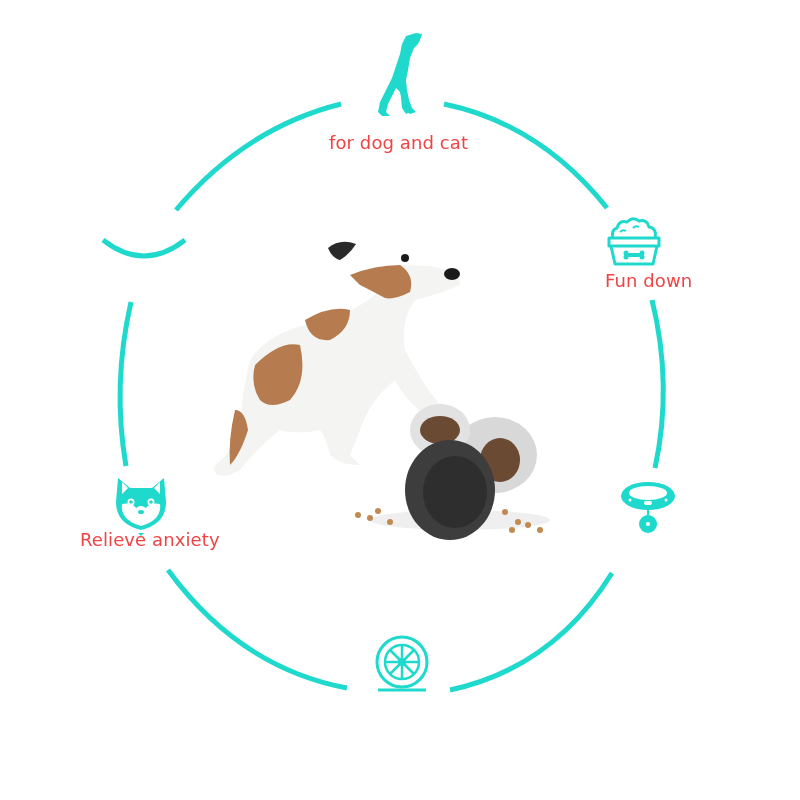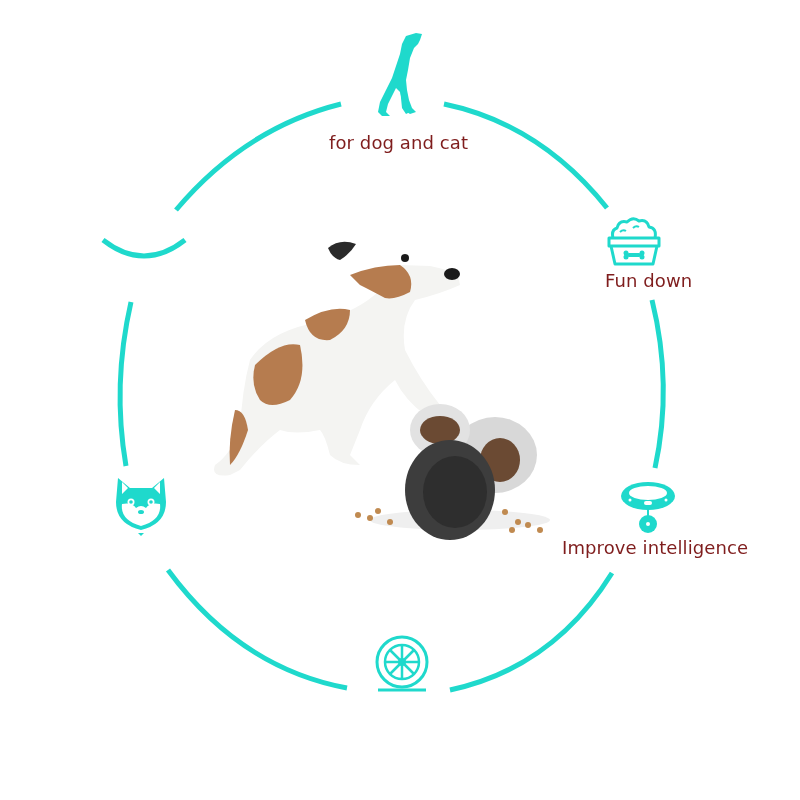--- a/index.html
+++ b/index.html
@@ -1,19 +1,19 @@
 <!DOCTYPE html>
 <html><head>
 <meta charset="utf-8">
 <style>
   html,body{margin:0;padding:0;background:#ffffff;}
   body{width:800px;height:800px;position:relative;overflow:hidden;font-family:"DejaVu Sans","Liberation Sans",sans-serif;}
   .stage{position:absolute;left:0;top:0;width:800px;height:800px;}
   svg.ring{position:absolute;left:0;top:0;}
-  .label{position:absolute;font-size:18px;color:#7f1d1d;white-space:nowrap;letter-spacing:0.1px;}
+  .label{position:absolute;font-size:18px;color:#ef4444;white-space:nowrap;letter-spacing:0.1px;}
   .icon{position:absolute;}
 </style>
 </head>
 <body>
 
 <div class="stage">
 
   <svg class="ring" width="800" height="800" viewBox="0 0 800 800">
     <g fill="none" stroke="#1fd9cc" stroke-width="5" stroke-linecap="butt">
       <path d="M176 210 Q 245 128 341 104"></path>
@@ -52,21 +52,20 @@
   <svg class="icon" style="left:618px;top:478px" width="60" height="58" viewBox="0 0 60 58">
     <ellipse cx="30" cy="18" rx="27" ry="14" fill="#1fd9cc"></ellipse>
     <ellipse cx="30" cy="15" rx="19" ry="7" fill="#ffffff"></ellipse>
     <rect x="26" y="23" width="8" height="4" rx="2" fill="#ffffff"></rect>
     <circle cx="12" cy="22" r="1.5" fill="#ffffff"></circle>
       <circle cx="48" cy="22" r="1.5" fill="#ffffff"></circle>
     <line x1="30" y1="30" x2="30" y2="38" stroke="#1fd9cc" stroke-width="2"></line>
     <circle cx="30" cy="46" r="9" fill="#1fd9cc"></circle>
     <circle cx="30" cy="46" r="2" fill="#ffffff"></circle>
   </svg>
-  <div class="label" style="left:562px;top:537px">Improve intelligence</div>
 
   <svg class="icon" style="left:370px;top:634px" width="64" height="64" viewBox="0 0 64 64">
     <g fill="none" stroke="#1fd9cc">
       <circle cx="32" cy="28" r="25" stroke-width="3"></circle>
       <circle cx="32" cy="28" r="17" stroke-width="2.5"></circle>
       <circle cx="32" cy="28" r="3" stroke-width="2"></circle>
       <g stroke-width="2.5">
         <line x1="32" y1="11" x2="32" y2="45"></line>
         <line x1="15" y1="28" x2="49" y2="28"></line>
         <line x1="20" y1="16" x2="44" y2="40"></line>
@@ -80,20 +79,21 @@
     <path fill="#1fd9cc" d="M6 4 L18 14 L40 14 L52 4 L54 28 Q 54 50 29 56 Q 4 50 4 28 Z"></path>
     <path fill="#ffffff" d="M10 8 L16 14 L10 20 Z M48 8 L42 14 L48 20 Z"></path>
     <path fill="#ffffff" d="M10 30 Q 20 28 24 34 Q 29 30 34 34 Q 38 28 48 30 Q 50 46 29 52 Q 8 46 10 30 Z"></path>
     <circle cx="19" cy="28" r="3.5" fill="#ffffff"></circle>
       <circle cx="39" cy="28" r="3.5" fill="#ffffff"></circle>
     <circle cx="19" cy="28" r="1.8" fill="#1fd9cc"></circle>
       <circle cx="39" cy="28" r="1.8" fill="#1fd9cc"></circle>
     <ellipse cx="29" cy="38" rx="3" ry="2" fill="#1fd9cc"></ellipse>
     <path d="M26 59 L29 62 L32 59 Z" fill="#1fd9cc"></path>
   </svg>
+  <div class="label" style="left:80px;top:529px">Relieve anxiety</div>
 
 
   <svg class="icon" style="left:200px;top:230px" width="370" height="310" viewBox="0 0 370 310">
 
     <ellipse cx="260" cy="290" rx="90" ry="10" fill="#efefef"></ellipse>
 
     <g>
       <path fill="#f4f4f2" d="M50 130 Q 70 100 120 92 Q 160 80 180 60 Q 190 40 200 35 L 230 36 Q 250 40 258 45 L 260 55 Q 240 64 215 70 Q 200 90 205 120 Q 220 150 240 175 L 250 185 Q 240 195 225 185 Q 205 170 195 150 Q 170 170 160 200 L 150 225 L 160 235 Q 140 235 130 225 Q 125 205 120 200 Q 95 205 80 200 Q 60 215 40 240 L 30 245 Q 10 248 15 235 Q 30 225 40 200 Q 42 160 50 130 Z"></path>
       <path fill="#b67c4f" d="M150 45 Q 175 35 200 35 Q 215 45 210 62 Q 195 70 185 68 Q 170 60 160 55 Z"></path>
       <path fill="#b67c4f" d="M105 90 Q 130 75 150 80 Q 150 100 130 110 Q 110 112 105 90 Z"></path>

